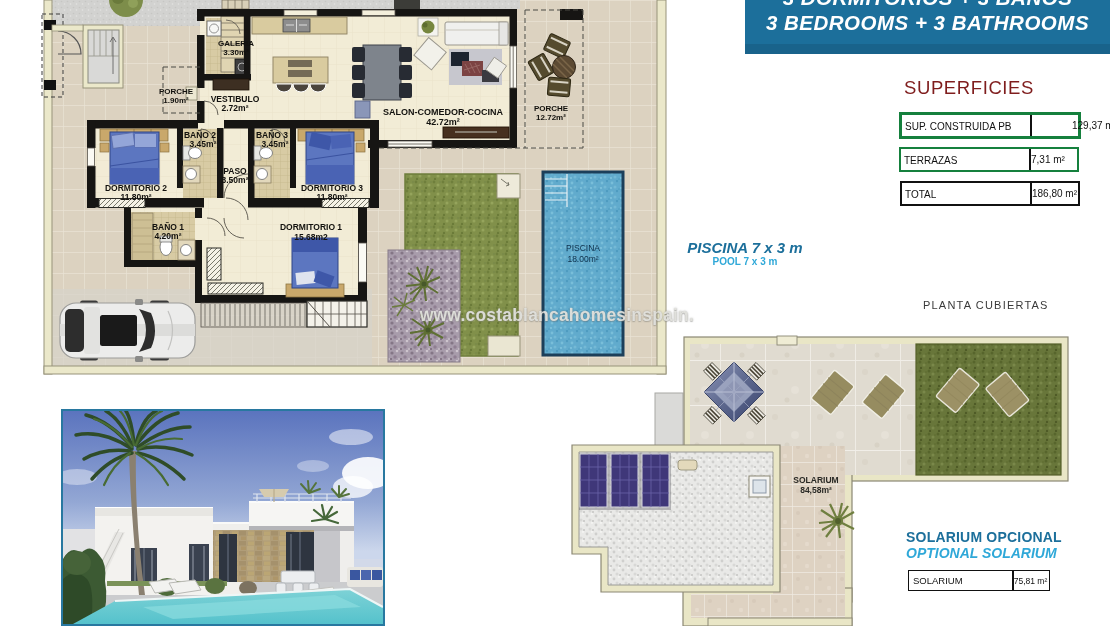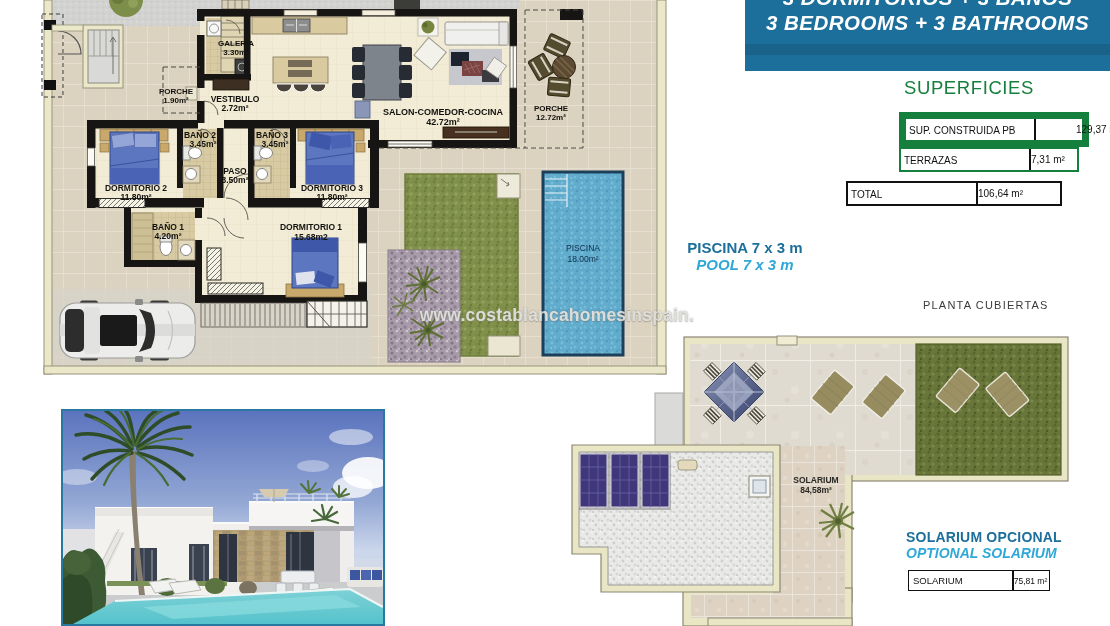--- a/index.html
+++ b/index.html
@@ -446,52 +446,52 @@
 <text x="332" y="200" font-size="8.5">11.80m²</text>
 
 <text x="168" y="230" font-size="8.5">BAÑO 1</text>
 <text x="168" y="239" font-size="8.5">4.20m²</text>
 
 <text x="311" y="230" font-size="8.5">DORMITORIO 1</text>
 <text x="311" y="240" font-size="8.5">15.68m2</text>
 </g>
 </svg>
 
-<div class="abs" style="left:745px;top:0;width:365px;height:71px;background:#1c6f9b;overflow:hidden;">
+<div class="abs" style="left:745px;top:0;width:365px;height:54px;background:#1c6f9b;overflow:hidden;">
 
   <div class="abs" style="left:0;top:-14px;width:365px;text-align:center;color:#fff;font-size:20.5px;font-weight:bold;font-style:italic;letter-spacing:0.5px;">3 DORMITORIOS + 3 BAÑOS</div>
 
   <div class="abs" style="left:0;top:11px;width:365px;text-align:center;color:#fff;font-size:20.5px;font-weight:bold;font-style:italic;letter-spacing:0.5px;">3 BEDROOMS + 3 BATHROOMS</div>
 
   <div class="abs" style="left:0;top:44px;width:365px;height:11px;background:rgba(0,0,0,0.10);"></div>
 </div>
 
-<div class="abs" style="left:904px;top:77px;font-size:18.5px;color:#15803d;letter-spacing:0.6px;">SUPERFICIES</div>
-
-<div class="abs" style="left:899px;top:112px;width:176px;height:21px;border:7px solid #15803d;">
+<div class="abs" style="left:904px;top:77px;font-size:18.5px;color:#7f1d1d;letter-spacing:0.6px;">SUPERFICIES</div>
+
+<div class="abs" style="left:899px;top:112px;width:176px;height:21px;border:3px solid #15803d;">
   <div class="abs" style="left:3px;top:6px;font-size:10px;color:#111;">SUP. CONSTRUIDA PB</div>
   <div class="abs" style="left:128px;top:0;width:2px;height:21px;background:#111;"></div>
   <div class="abs" style="left:130px;top:5px;width:43px;text-align:right;font-size:10px;color:#111;white-space:nowrap;margin-left:40px;">129,37 m²</div>
 </div>
 
 <div class="abs" style="left:899px;top:147px;width:176px;height:21px;border:2px solid #15803d;">
   <div class="abs" style="left:3px;top:6px;font-size:10px;color:#111;">TERRAZAS</div>
   <div class="abs" style="left:128px;top:0;width:2px;height:21px;background:#111;"></div>
   <div class="abs" style="left:130px;top:5px;width:43px;text-align:left;font-size:10px;color:#111;white-space:nowrap;">7,31 m²</div>
 </div>
 
-<div class="abs" style="left:846px;top:181px;width:176px;height:21px;border:2px solid #111;padding-left:36px;">
+<div class="abs" style="left:900px;top:181px;width:176px;height:21px;border:2px solid #111;">
   <div class="abs" style="left:3px;top:6px;font-size:10px;color:#111;">TOTAL</div>
   <div class="abs" style="left:128px;top:0;width:2px;height:21px;background:#111;"></div>
-  <div class="abs" style="left:130px;top:5px;width:43px;text-align:right;font-size:10px;color:#111;white-space:nowrap;">106,64 m²</div>
+  <div class="abs" style="left:130px;top:5px;width:43px;text-align:right;font-size:10px;color:#111;white-space:nowrap;">186,80 m²</div>
 </div>
 
 <div class="abs" style="left:660px;top:239px;width:170px;text-align:center;">
-  <div style="font-size:15px;font-weight:bold;color:#1c6f9b;">PISCINA 7 x 3 m</div>
-  <div style="font-size:15px;font-weight:bold;font-style:italic;color:#2fa8d8;">POOL 7 x 3 m</div>
+  <div style="font-size:15px;font-weight:bold;color:#1c6f9b;font-style:italic;">PISCINA 7 x 3 m</div>
+  <div style="font-size:10px;font-weight:bold;color:#2fa8d8;">POOL 7 x 3 m</div>
 </div>
 
 <div class="abs" style="left:923px;top:299px;font-size:11px;color:#3a3a3a;letter-spacing:1.2px;">PLANTA CUBIERTAS</div>
 
 <svg class="abs" style="left:550px;top:330px;" width="560" height="296" viewBox="550 330 560 296">
 <defs>
   <pattern id="rooftile" width="45" height="45" patternUnits="userSpaceOnUse">
     <rect width="45" height="45" fill="#e0dbd0"></rect>
     <circle cx="10" cy="12" r="3" fill="#dbd5c9"></circle>
     <circle cx="30" cy="30" r="4" fill="#e6e1d7"></circle>

